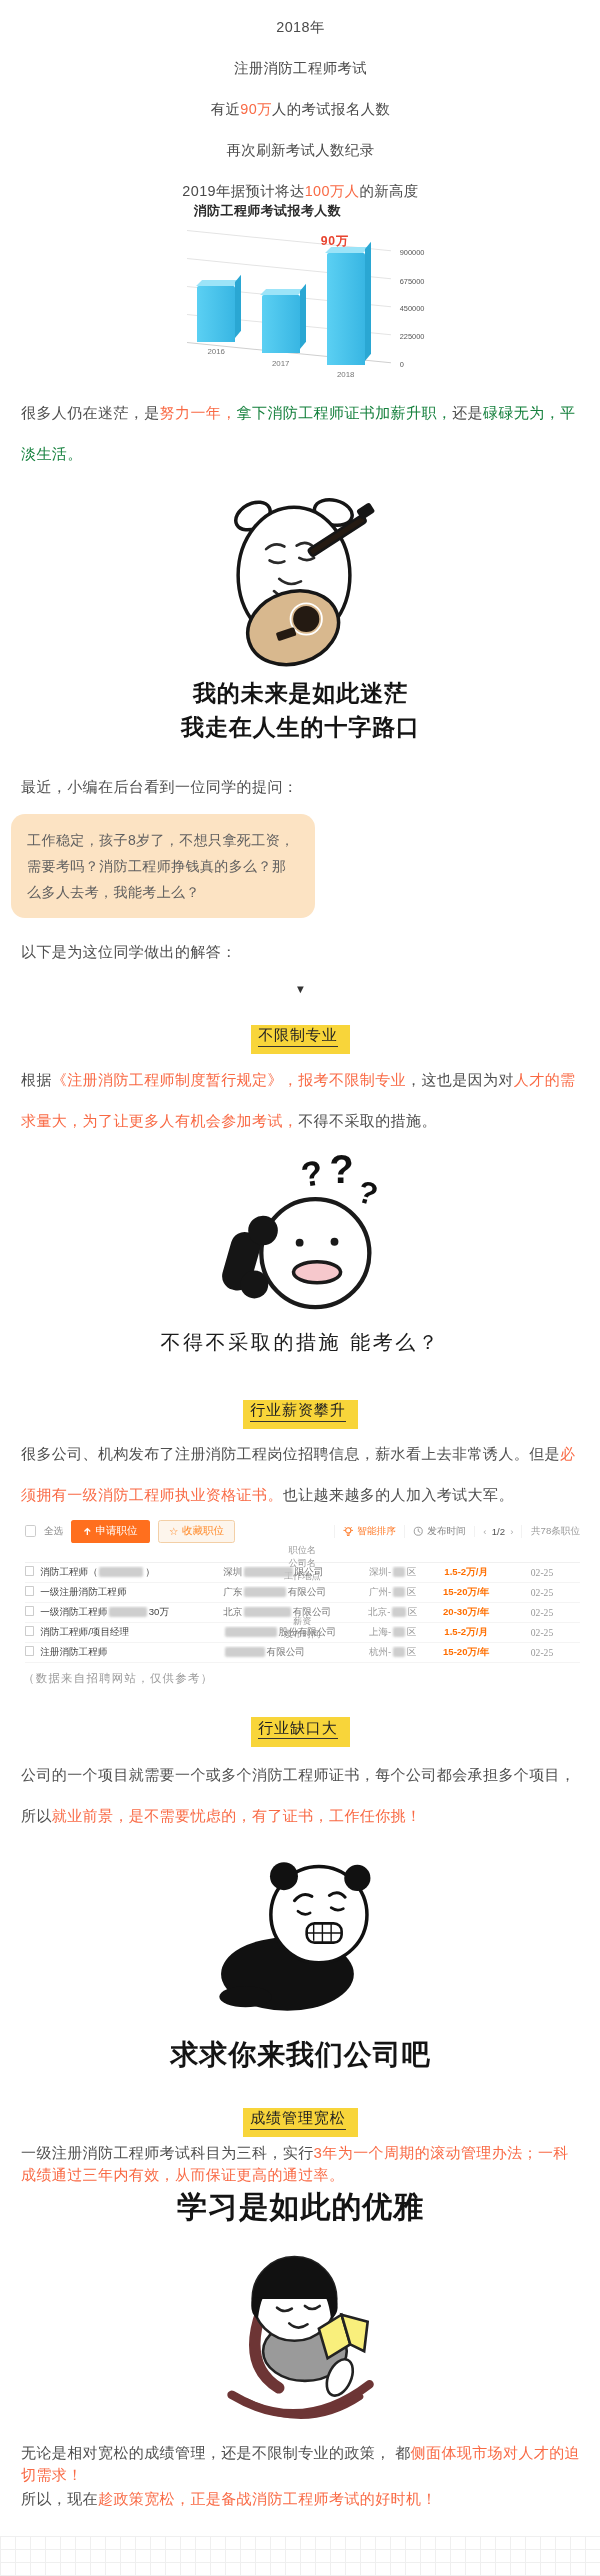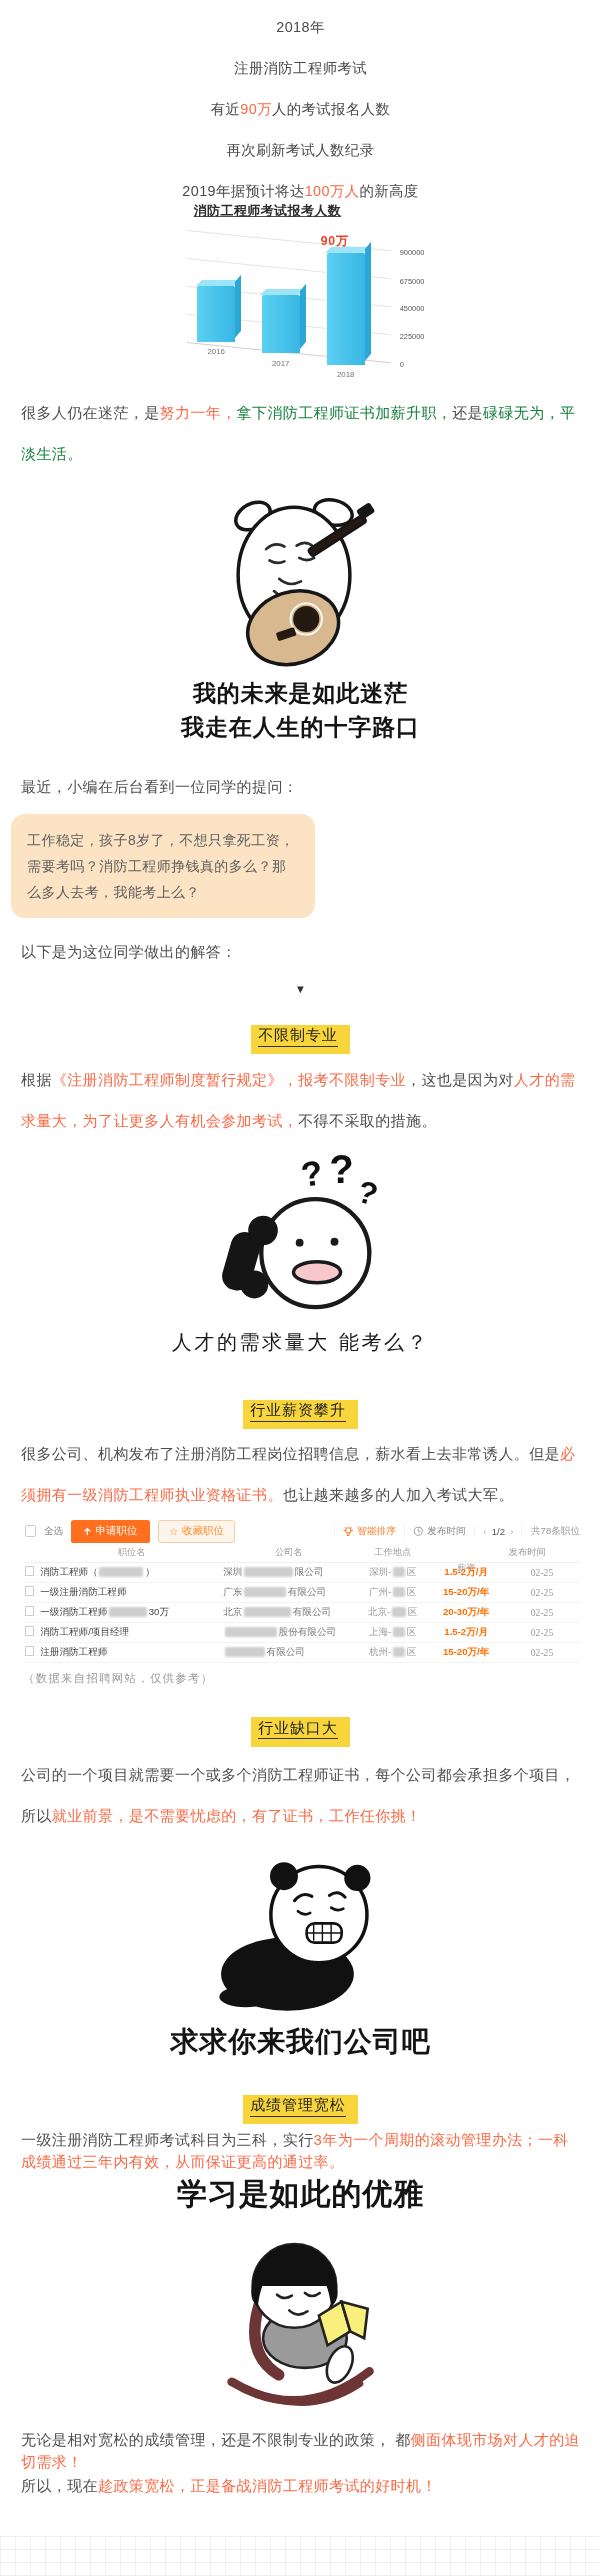--- a/index.html
+++ b/index.html
@@ -8,41 +8,41 @@
   .content{position:relative;z-index:1;}
 
   
   .intro{padding-top:7px;text-align:center;font-size:14.4px;color:#4a4a4a;}
   .intro-line{height:41px;line-height:41px;letter-spacing:0.4px;}
 
   .seg-o{color:#f96a45;}
   .seg-s{color:#15803d;}
 
   
-  .chart-wrap{margin:-10.5px 0 0 185px;width:262px;height:189px;text-decoration:underline;}
+  .chart-wrap{margin:-10.5px 0 0 185px;width:262px;height:189px;}
   .chart-title{font-size:13px;font-weight:bold;color:#2c2c2c;padding-left:8.7px;letter-spacing:0.4px;}
   .chart-plot{position:relative;height:153px;margin-top:19px;margin-left:1.7px;width:253px;}
   .gridline{position:absolute;left:0;width:205px;height:0.9px;background:#e4e4e4;transform:rotate(5.7deg);transform-origin:left center;}
   .gridline.base{background:#cfcfcf;}
   .ytick{position:absolute;left:213px;font-size:7.4px;color:#555;}
   .xtick{position:absolute;width:38px;text-align:center;font-size:7.9px;color:#777;}
   .bar3d{position:absolute;width:38px;background:linear-gradient(90deg,#5bd0f3,#38b6e3);border-radius:1.7px 1.7px 0 0;}
   .bar3d::before{content:'';position:absolute;left:1.7px;top:-5.2px;width:38px;height:6.1px;background:#9ce4f8;transform:skewX(-45deg);}
   .bar3d::after{content:'';position:absolute;right:-6.1px;top:-3.5px;width:6.1px;height:100%;background:#2aa7d3;transform:skewY(-50deg);transform-origin:top left;}
   .bar-anno{position:absolute;font-size:12.2px;font-weight:bold;color:#e8432e;letter-spacing:0.9px;}
 
   
   .para{margin:0 21px;font-size:15px;line-height:41px;letter-spacing:0.4px;color:#4f4f4f;}
   .para.tight{line-height:22px;}
 
   
   .meme{display:block;margin:0 auto;}
   .meme1-caption{font-size:23px;font-weight:bold;color:#141414;text-align:center;line-height:31px;letter-spacing:0.9px;margin-top:3.5px;}
   .meme2-caption{font-family:"DejaVu Serif",serif;font-size:20px;color:#1d1d1d;text-align:center;margin-top:7px;letter-spacing:2.6px;}
-  .meme3-caption{font-size:28px;font-weight:bold;text-align:center;color:#141414;line-height:37px;margin-top:7px;letter-spacing:0.9px;}
+  .meme3-caption{font-size:28px;font-weight:bold;text-align:center;color:#141414;line-height:37px;margin-top:20px;letter-spacing:0.9px;}
   .heading-elegant{font-size:30px;font-weight:bold;text-align:center;color:#141414;line-height:38px;margin-top:1.7px;letter-spacing:0.9px;}
 
   
   .ask-lead{margin:31px 21px 0;font-size:15px;line-height:26px;letter-spacing:0.4px;}
   .quote-box{margin:14px 0 0 11.4px;width:272px;background:#fce3c3;border-radius:14px;padding:13px 15.7px;font-size:14px;line-height:26px;color:#5f5f5f;letter-spacing:0.4px;}
   .answer-lead{margin:21px 21px 0;font-size:15px;line-height:26px;letter-spacing:0.4px;}
   .divider-arrow{margin-top:17.5px;text-align:center;font-size:11.4px;color:#333;height:17.5px;}
 
   
   .sec-wrap{text-align:center;}
@@ -56,21 +56,21 @@
   .jt-selectall{color:#888;font-size:9.6px;}
   .btn-apply{display:flex;align-items:center;gap:3.5px;background:#ff6f1e;color:#fff;border:none;border-radius:2.6px;font-size:10.5px;padding:4.4px 12.2px;font-family:inherit;}
   .btn-fav{display:flex;align-items:center;gap:3.5px;background:#fdf5ec;color:#ff8a2a;border:0.9px solid #f3cfa6;border-radius:2.6px;font-size:10.5px;padding:3.5px 10.5px;font-family:inherit;}
   .star{font-size:10.5px;line-height:1;}
   .jt-spacer{flex:1;}
   .jt-sort{display:flex;align-items:center;gap:3.5px;color:#ff7b2a;font-size:9.6px;border-left:0.9px solid #f2f2f2;padding-left:8.7px;}
   .jt-time{display:flex;align-items:center;gap:3.5px;color:#888;font-size:9.6px;border-left:0.9px solid #f2f2f2;padding-left:8.7px;}
   .jt-page{display:flex;align-items:center;gap:5.2px;color:#aaa;font-size:9.6px;border-left:0.9px solid #f2f2f2;padding-left:8.7px;}
   .jt-page .cur{color:#555;}
   .jt-total{color:#999;font-size:9.6px;border-left:0.9px solid #f2f2f2;padding-left:8.7px;}
-  .jt-header{display:flex;align-items:center;height:17.5px;color:#999;font-size:9.2px;border-bottom:0.9px solid #f0f0f0;}
+  .jt-header{display:flex;align-items:center;height:17.5px;color:#999;font-size:9.2px;border-bottom:0.9px solid #f0f0f0;flex-direction:column;}
   .hc{flex:none;text-align:center;}
   .hc0{width:15.7px;} .hc1{width:183px;} .hc2{width:131px;} .hc3{width:77px;} .hc4{width:70px;margin-top:32px;} .hc5{width:52px;}
   .job-row{display:flex;align-items:center;height:19px;border-bottom:0.9px solid #f4f4f4;}
   .cell{flex:none;overflow:hidden;white-space:nowrap;}
   .c-cb{width:15.7px;}
   .c-title{width:183px;color:#444;}
   .c-company{width:131px;color:#777;}
   .c-loc{width:77px;text-align:center;color:#999;}
   .c-salary{width:70px;color:#ff6e00;font-weight:bold;text-align:center;}
   .c-date{width:52px;text-align:right;color:#999;font-family:Liberation Serif, serif;}
@@ -178,21 +178,21 @@
       <circle cx="122" cy="116" r="62" fill="#fff" stroke="#1a1a1a" stroke-width="5"></circle>
       <g fill="#151515">
         <rect x="30" y="88" width="34" height="68" rx="16" transform="rotate(16 30 88)"></rect>
         <circle cx="62" cy="90" r="17"></circle>
         <circle cx="52" cy="152" r="16"></circle>
       </g>
       <circle cx="104" cy="104" r="4.5" fill="#1a1a1a"></circle>
       <circle cx="144" cy="103" r="4.5" fill="#1a1a1a"></circle>
       <ellipse cx="124" cy="138" rx="27" ry="12" fill="#f6c8cc" stroke="#1a1a1a" stroke-width="4"></ellipse>
     </svg>
-    <div class="meme2-caption">人才的需求量大 能考么？</div>
+    <div class="meme2-caption">不得不采取的措施 能考么？</div>
 
     <div class="sec-wrap mt-sec2">
       <span class="sec-badge"><span class="sec-badge-text">行业薪资攀升</span></span>
     </div>
     <p class="para mt-sec2p"><span>很多公司、机构发布了注册消防工程岗位招聘信息，薪水看上去非常诱人。但是</span><span class="seg-o">必须拥有一级消防工程师执业资格证书。</span><span>也让越来越多的人加入考试大军。</span></p>
 
     <div class="job-table">
       <div class="jt-toolbar">
         <span class="cb"></span>
         <span class="jt-selectall">全选</span>

